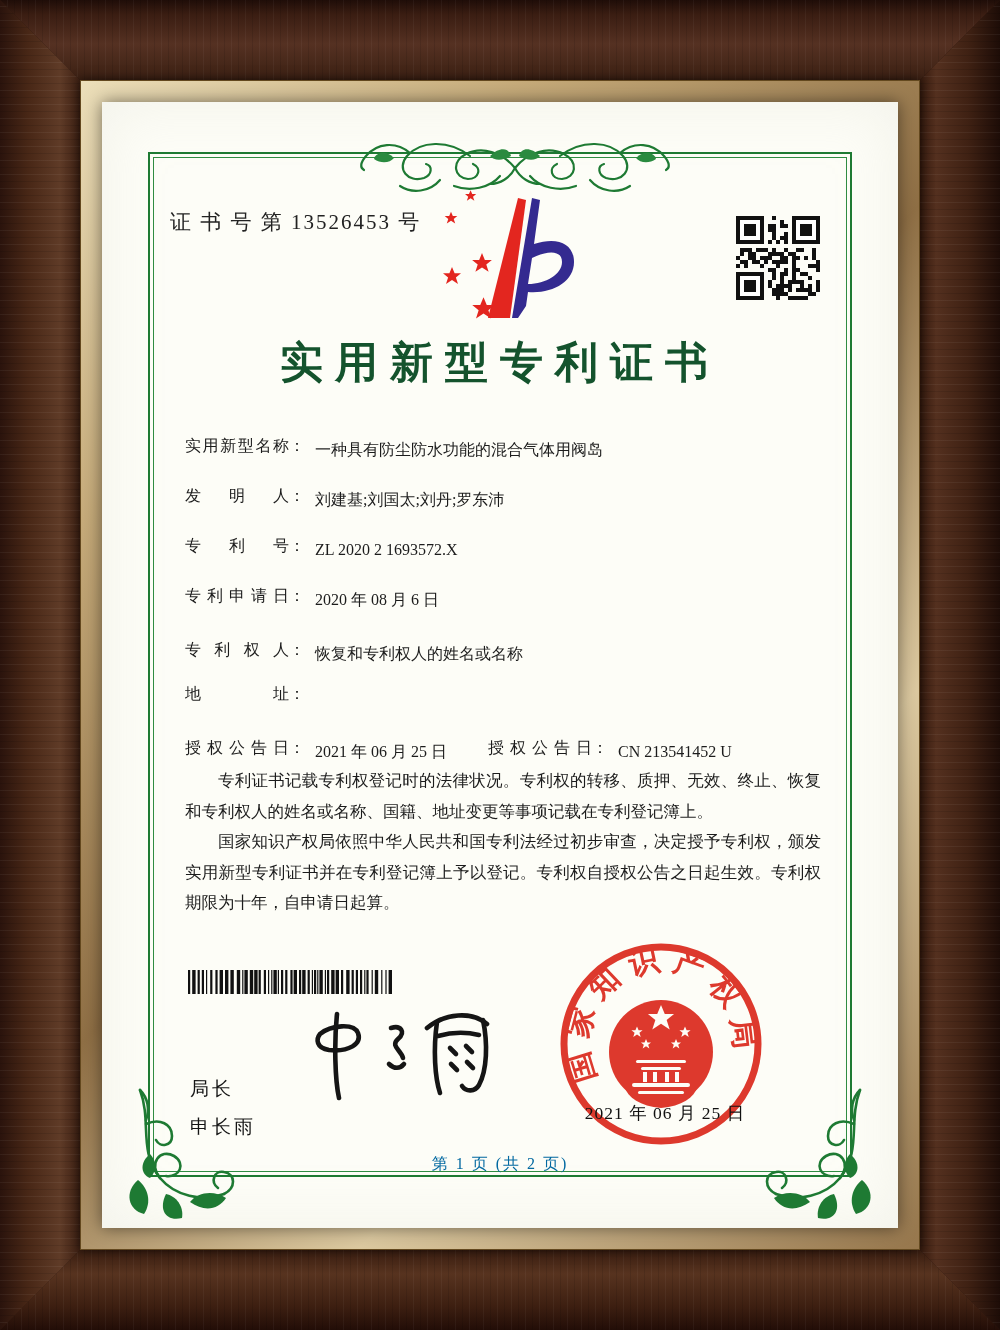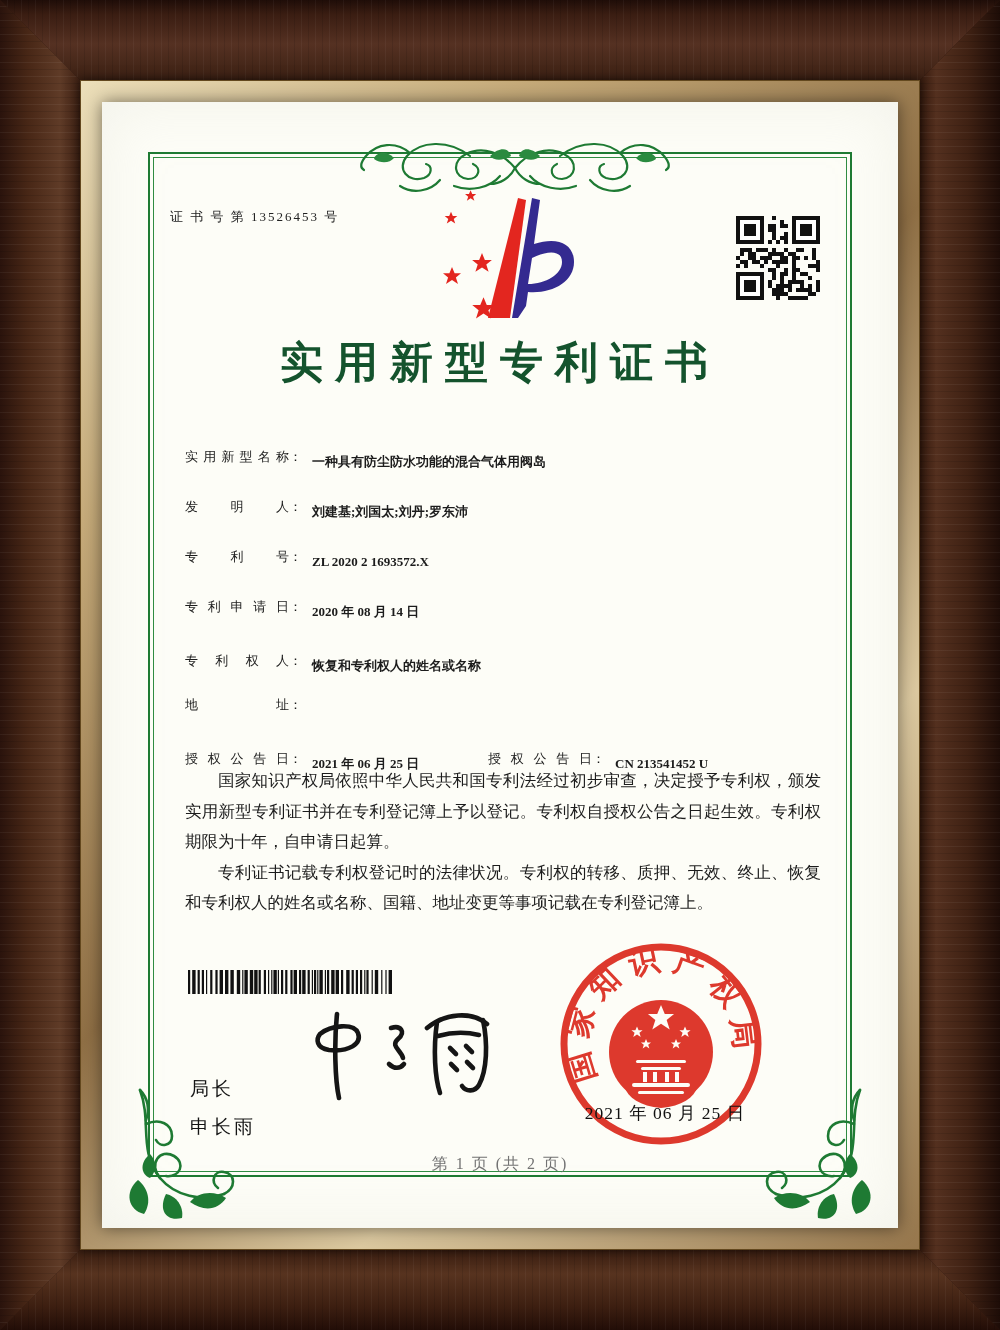--- a/index.html
+++ b/index.html
@@ -38,40 +38,40 @@
   
   .green-border{position:absolute;left:46px;right:46px;top:50px;bottom:51px;
     border:2.5px solid #1e7a33;}
   .green-border::before{content:"";position:absolute;inset:3px;border:1px solid #2f8c42;}
   .ornament{position:absolute;color:#1e7a33;}
   .orn-top{left:248px;top:24px;width:330px;height:80px;}
   .orn-bl{left:18px;top:982px;width:150px;height:140px;}
   .orn-br{left:628px;top:982px;width:150px;height:140px;transform:scaleX(-1);}
   
   .abs{position:absolute;}
-  .cert-no{left:68px;top:106px;font-size:13px;letter-spacing:2px;color:#222;}
+  .cert-no{left:68px;top:106px;font-size:21px;letter-spacing:2px;color:#222;}
   .title{left:0;right:0;top:232px;text-align:center;font-size:43px;font-weight:600;
     letter-spacing:12px;color:#14532d;}
   .logo-box{left:320px;top:84px;width:176px;height:146px;}
   .qr-box{left:634px;top:114px;width:84px;height:84px;}
-  .frow{left:83px;width:640px;font-size:13px;color:#1c1c1c;display:flex;align-items:flex-start;margin-top:12px;}
+  .frow{left:83px;width:640px;font-size:16px;color:#1c1c1c;display:flex;align-items:flex-start;}
   .flabel{display:inline-block;width:104px;text-align:justify;text-align-last:justify;flex:none;}
   .fcolon{flex:none;margin-right:10px;}
-  .fvalue{white-space:pre-line;line-height:27px;font-weight:bold;}
+  .fvalue{white-space:pre-line;line-height:27px;}
   .grant-left{width:303px;display:flex;flex:none;}
   .paras{left:83px;top:664px;width:636px;font-size:16.5px;line-height:30.5px;
     color:#1c1c1c;text-align:justify;}
   .paras p{margin:0;text-indent:2em;}
   .barcode-box{left:86px;top:868px;width:206px;height:24px;}
   .signer{left:88px;font-size:19px;color:#141414;letter-spacing:3px;margin-top:42px;}
   .sig-box{left:205px;top:896px;width:210px;height:115px;}
   .seal-box{left:450px;top:838px;width:218px;height:212px;mix-blend-mode:multiply;}
   .seal-date{left:468px;top:999px;width:190px;text-align:center;font-size:17.5px;
     color:#111;letter-spacing:1px;}
-  .footer{left:0;right:0;top:1052px;text-align:center;font-size:16px;color:#737373;letter-spacing:2px;}
+  .footer{left:0;right:0;top:1052px;text-align:center;font-size:16px;color:#0369a1;letter-spacing:2px;}
 </style>
 </head>
 <body>
 
 <div class="wood wood-top"></div>
 <div class="wood wood-bottom"></div>
 <div class="wood wood-left"></div>
 <div class="wood wood-right"></div>
 <div class="gold-bevel"></div>
 
@@ -291,21 +291,21 @@
       <span class="fvalue">刘建基;刘国太;刘丹;罗东沛</span>
   </div>
   <div class="abs frow" style="top:434px">
     <span class="flabel">专利号</span>
       <span class="fcolon">：</span>
       <span class="fvalue">ZL 2020 2 1693572.X</span>
   </div>
   <div class="abs frow" style="top:484px">
     <span class="flabel">专利申请日</span>
       <span class="fcolon">：</span>
-      <span class="fvalue">2020 年 08 月 14 日</span>
+      <span class="fvalue">2020 年 08 月 6 日</span>
   </div>
   <div class="abs frow" style="top:538px">
     <span class="flabel">专利权人</span>
       <span class="fcolon">：</span>
       <span class="fvalue">恢复和专利权人的姓名或名称</span>
   </div>
   <div class="abs frow" style="top:582px">
     <span class="flabel">地址</span>
       <span class="fcolon">：</span>
   </div>
@@ -314,22 +314,22 @@
       <span class="flabel">授权公告日</span>
         <span class="fcolon">：</span>
         <span class="fvalue">2021 年 06 月 25 日</span>
     </span>
     <span class="flabel">授权公告日</span>
       <span class="fcolon">：</span>
       <span class="fvalue">CN 213541452 U</span>
   </div>
 
   <div class="abs paras">
+    <p>专利证书记载专利权登记时的法律状况。专利权的转移、质押、无效、终止、恢复和专利权人的姓名或名称、国籍、地址变更等事项记载在专利登记簿上。</p>
     <p>国家知识产权局依照中华人民共和国专利法经过初步审查，决定授予专利权，颁发实用新型专利证书并在专利登记簿上予以登记。专利权自授权公告之日起生效。专利权期限为十年，自申请日起算。</p>
-    <p>专利证书记载专利权登记时的法律状况。专利权的转移、质押、无效、终止、恢复和专利权人的姓名或名称、国籍、地址变更等事项记载在专利登记簿上。</p>
   </div>
 
   <svg id="barcode-svg" class="abs barcode-box" viewBox="0 0 206 24">
       <rect x="0" y="0" width="2.2" height="24" fill="#111"></rect>
       <rect x="4.2" y="0" width="3.4" height="24" fill="#111"></rect>
       <rect x="9.600000000000001" y="0" width="2.2" height="24" fill="#111"></rect>
       <rect x="13.8" y="0" width="2.2" height="24" fill="#111"></rect>
       <rect x="18" y="0" width="1.2" height="24" fill="#111"></rect>
       <rect x="22.2" y="0" width="2.2" height="24" fill="#111"></rect>
       <rect x="27.4" y="0" width="2.2" height="24" fill="#111"></rect>

